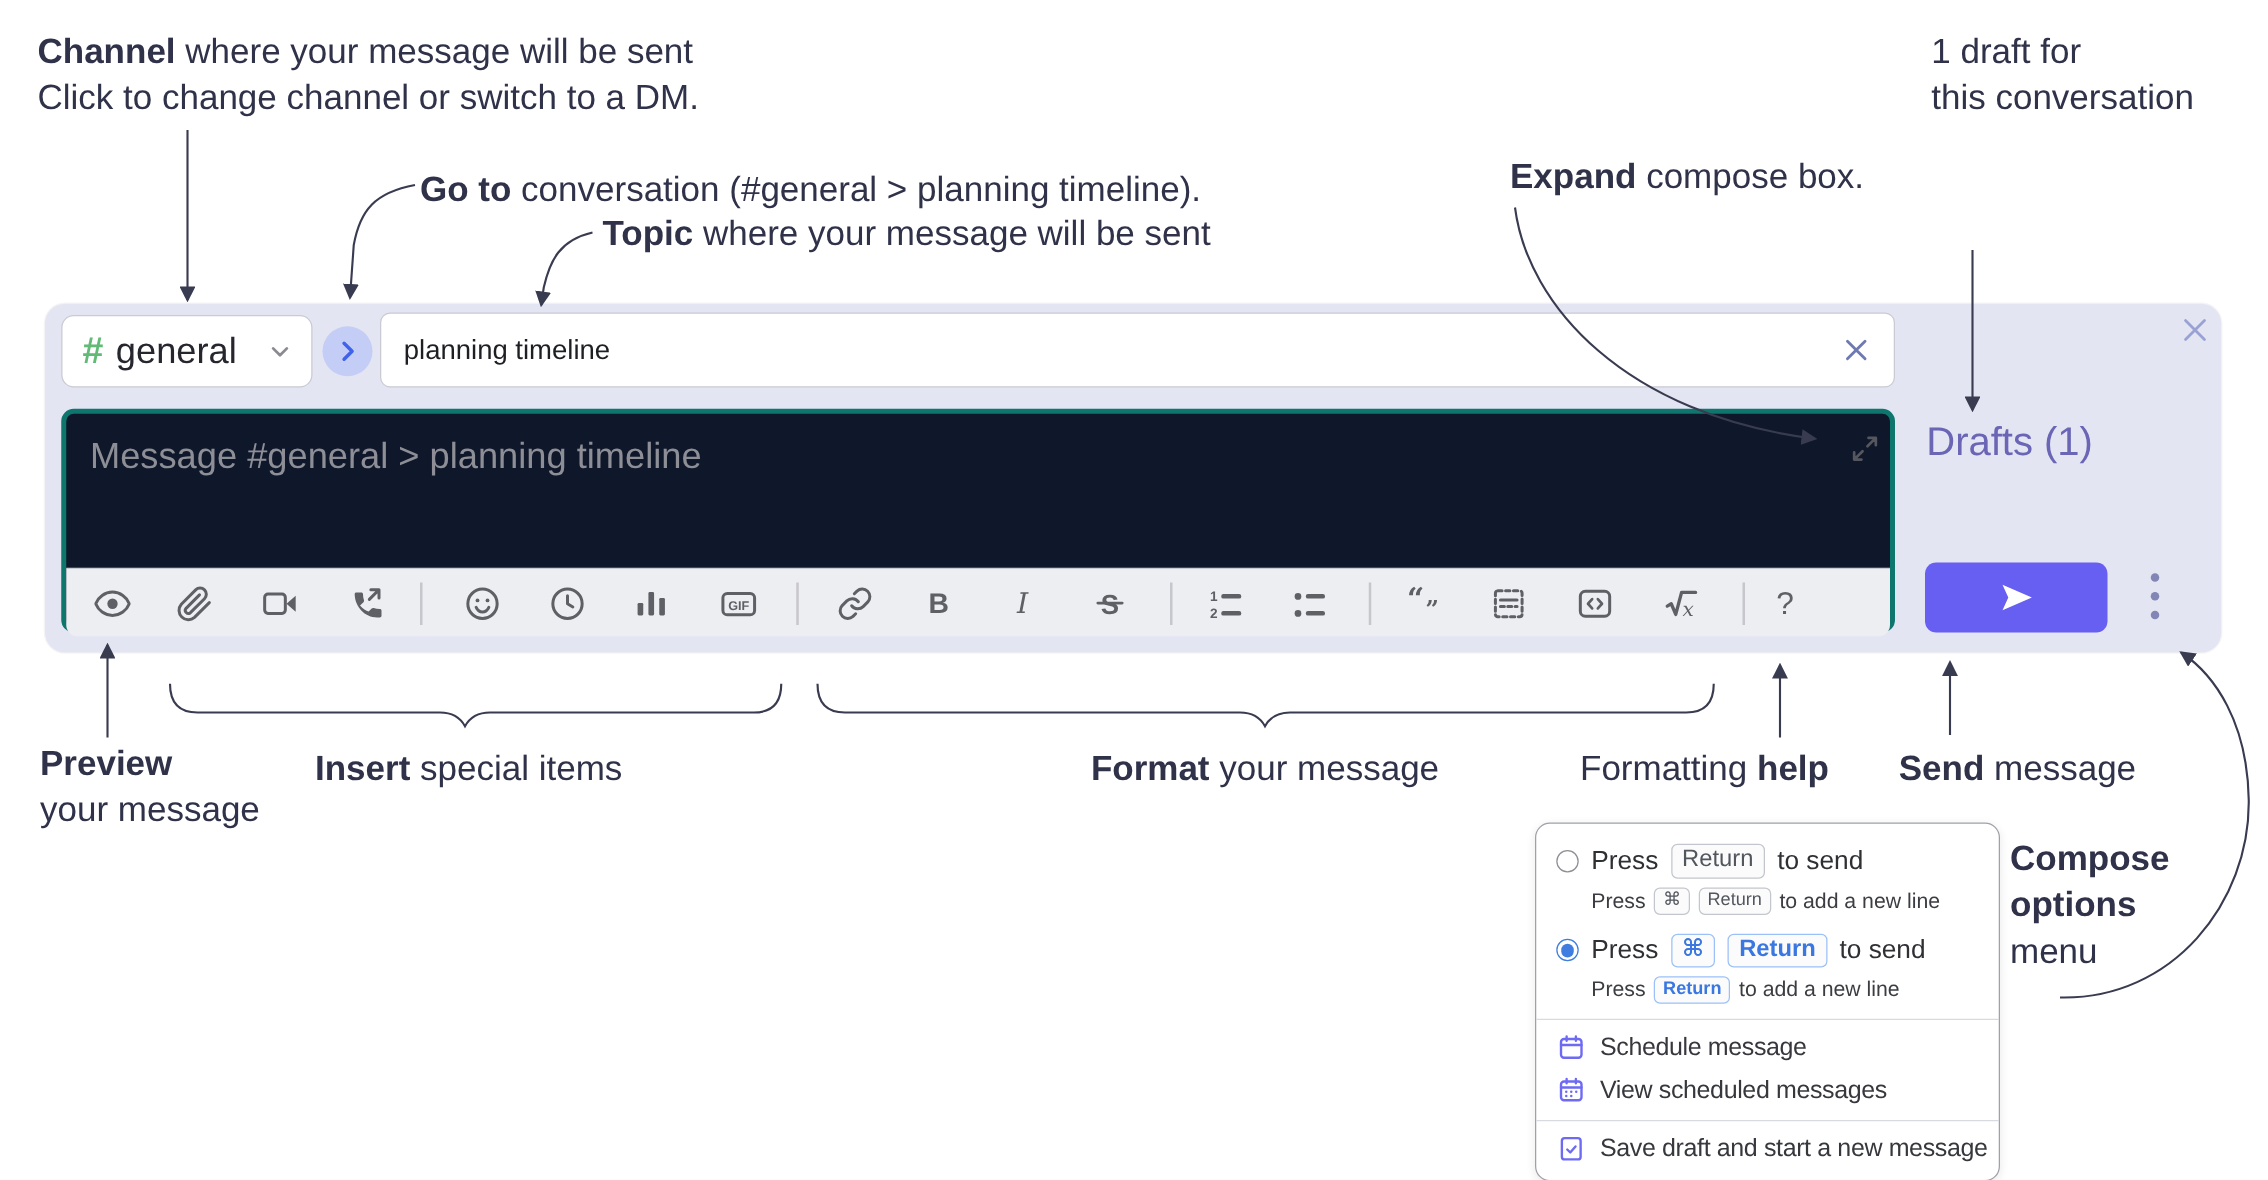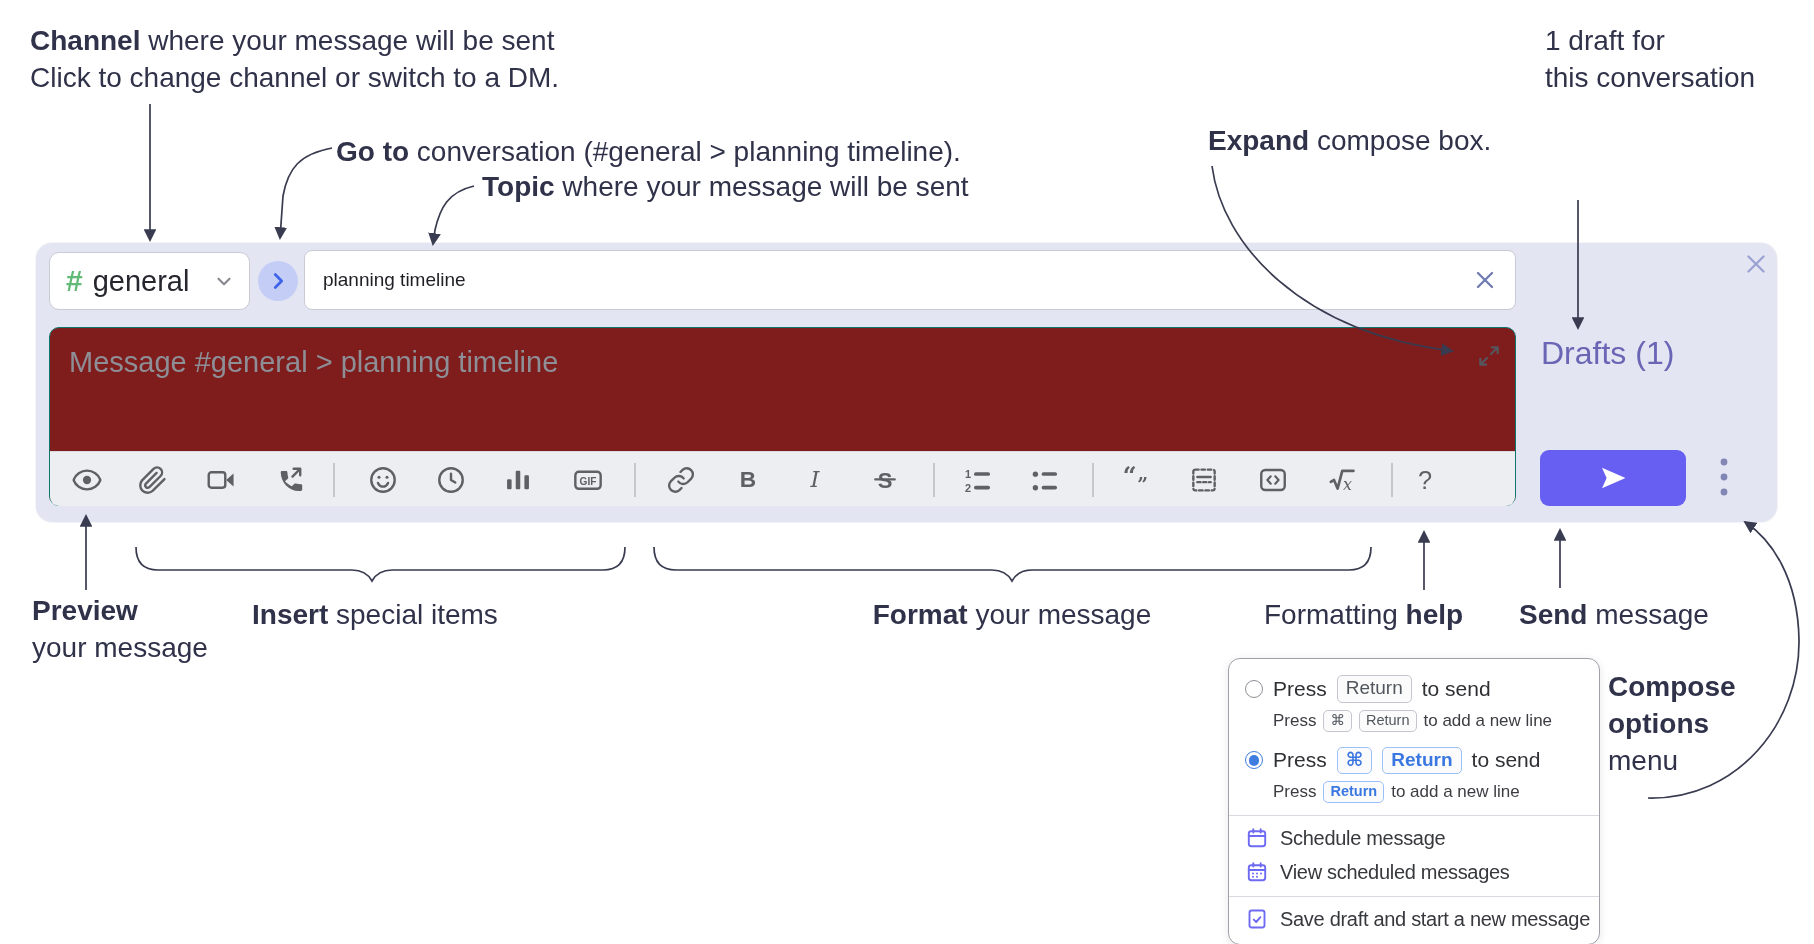--- a/index.html
+++ b/index.html
@@ -25,25 +25,25 @@
          border-radius:16px;z-index:1;box-shadow:0 0 0 1px rgba(40,40,80,.05)}
   .chip{position:absolute;left:13px;top:9px;width:201px;height:58px;background:#fff;border:1px solid #c9cad4;
         border-radius:10px;display:flex;align-items:center;gap:10px;padding:0 14px 0 16px;cursor:pointer}
   .chip .hash{color:var(--green);font-size:30px;font-weight:600;line-height:1}
   .chip .cname{font-size:29px;color:#26272e}
   .chip .chev{margin-left:auto;color:#8a8a90;display:flex}
   .gobtn{position:absolute;left:222px;top:18px;width:40px;height:40px;border-radius:50%;background:#c4cdf6;
          display:flex;align-items:center;justify-content:center;color:#3f63ea;cursor:pointer}
   .topicfield{position:absolute;left:268px;top:7px;width:1212px;height:60px;background:#fff;border:1px solid #c9cad4;
          border-radius:8px;display:flex;align-items:center;padding:0 14px 0 18px}
-  .topicfield .tval{font-size:19px;color:#1e1f24;flex:1}
+  .topicfield .tval{font-size:22px;color:#1e1f24;flex:1}
   .clearx{width:32px;height:32px;display:flex;align-items:center;justify-content:center;color:#707ab2;cursor:pointer}
   .closex{position:absolute;left:1703px;top:4px;width:34px;height:34px;display:flex;align-items:center;justify-content:center;
           color:#9aa1d4;cursor:pointer}
-  .msgbox{position:absolute;left:13px;top:84px;width:1467px;height:179px;background:#7f1d1d;border:1px solid #0f766e;border-radius:10px}
+  .msgbox{position:absolute;left:13px;top:84px;width:1467px;height:179px;background:#0f172a;border:4px solid #0f766e;border-radius:10px}
   .placeholder{position:absolute;left:19px;top:18px;font-size:29px;color:#8e8f96}
   .expandbtn{position:absolute;left:1424px;top:13px;width:30px;height:30px;color:#55565e;display:flex;align-items:center;justify-content:center;cursor:pointer}
   .toolbar{position:absolute;left:0;top:123px;width:100%;height:55px;background:#edeef2;border-top:1px solid #d9dae0;border-radius:0 0 9px 9px}
   .tbtn{position:absolute;width:46px;height:46px;display:flex;align-items:center;justify-content:center;color:var(--icon);cursor:pointer}
   .tdiv{position:absolute;width:2px;height:34px;background:#c6c6cc}
   .draftslink{position:absolute;left:1505px;top:92px;font-size:32px;color:var(--link);cursor:pointer}
   .sendbtn{position:absolute;left:1504px;top:207px;width:146px;height:56px;background:var(--accent);border:none;border-radius:9px;
            display:flex;align-items:center;justify-content:center;cursor:pointer}
   .morebtn{position:absolute;left:1672px;top:209px;width:32px;height:52px;display:flex;align-items:center;justify-content:center;
            color:#8286b5;cursor:pointer}

